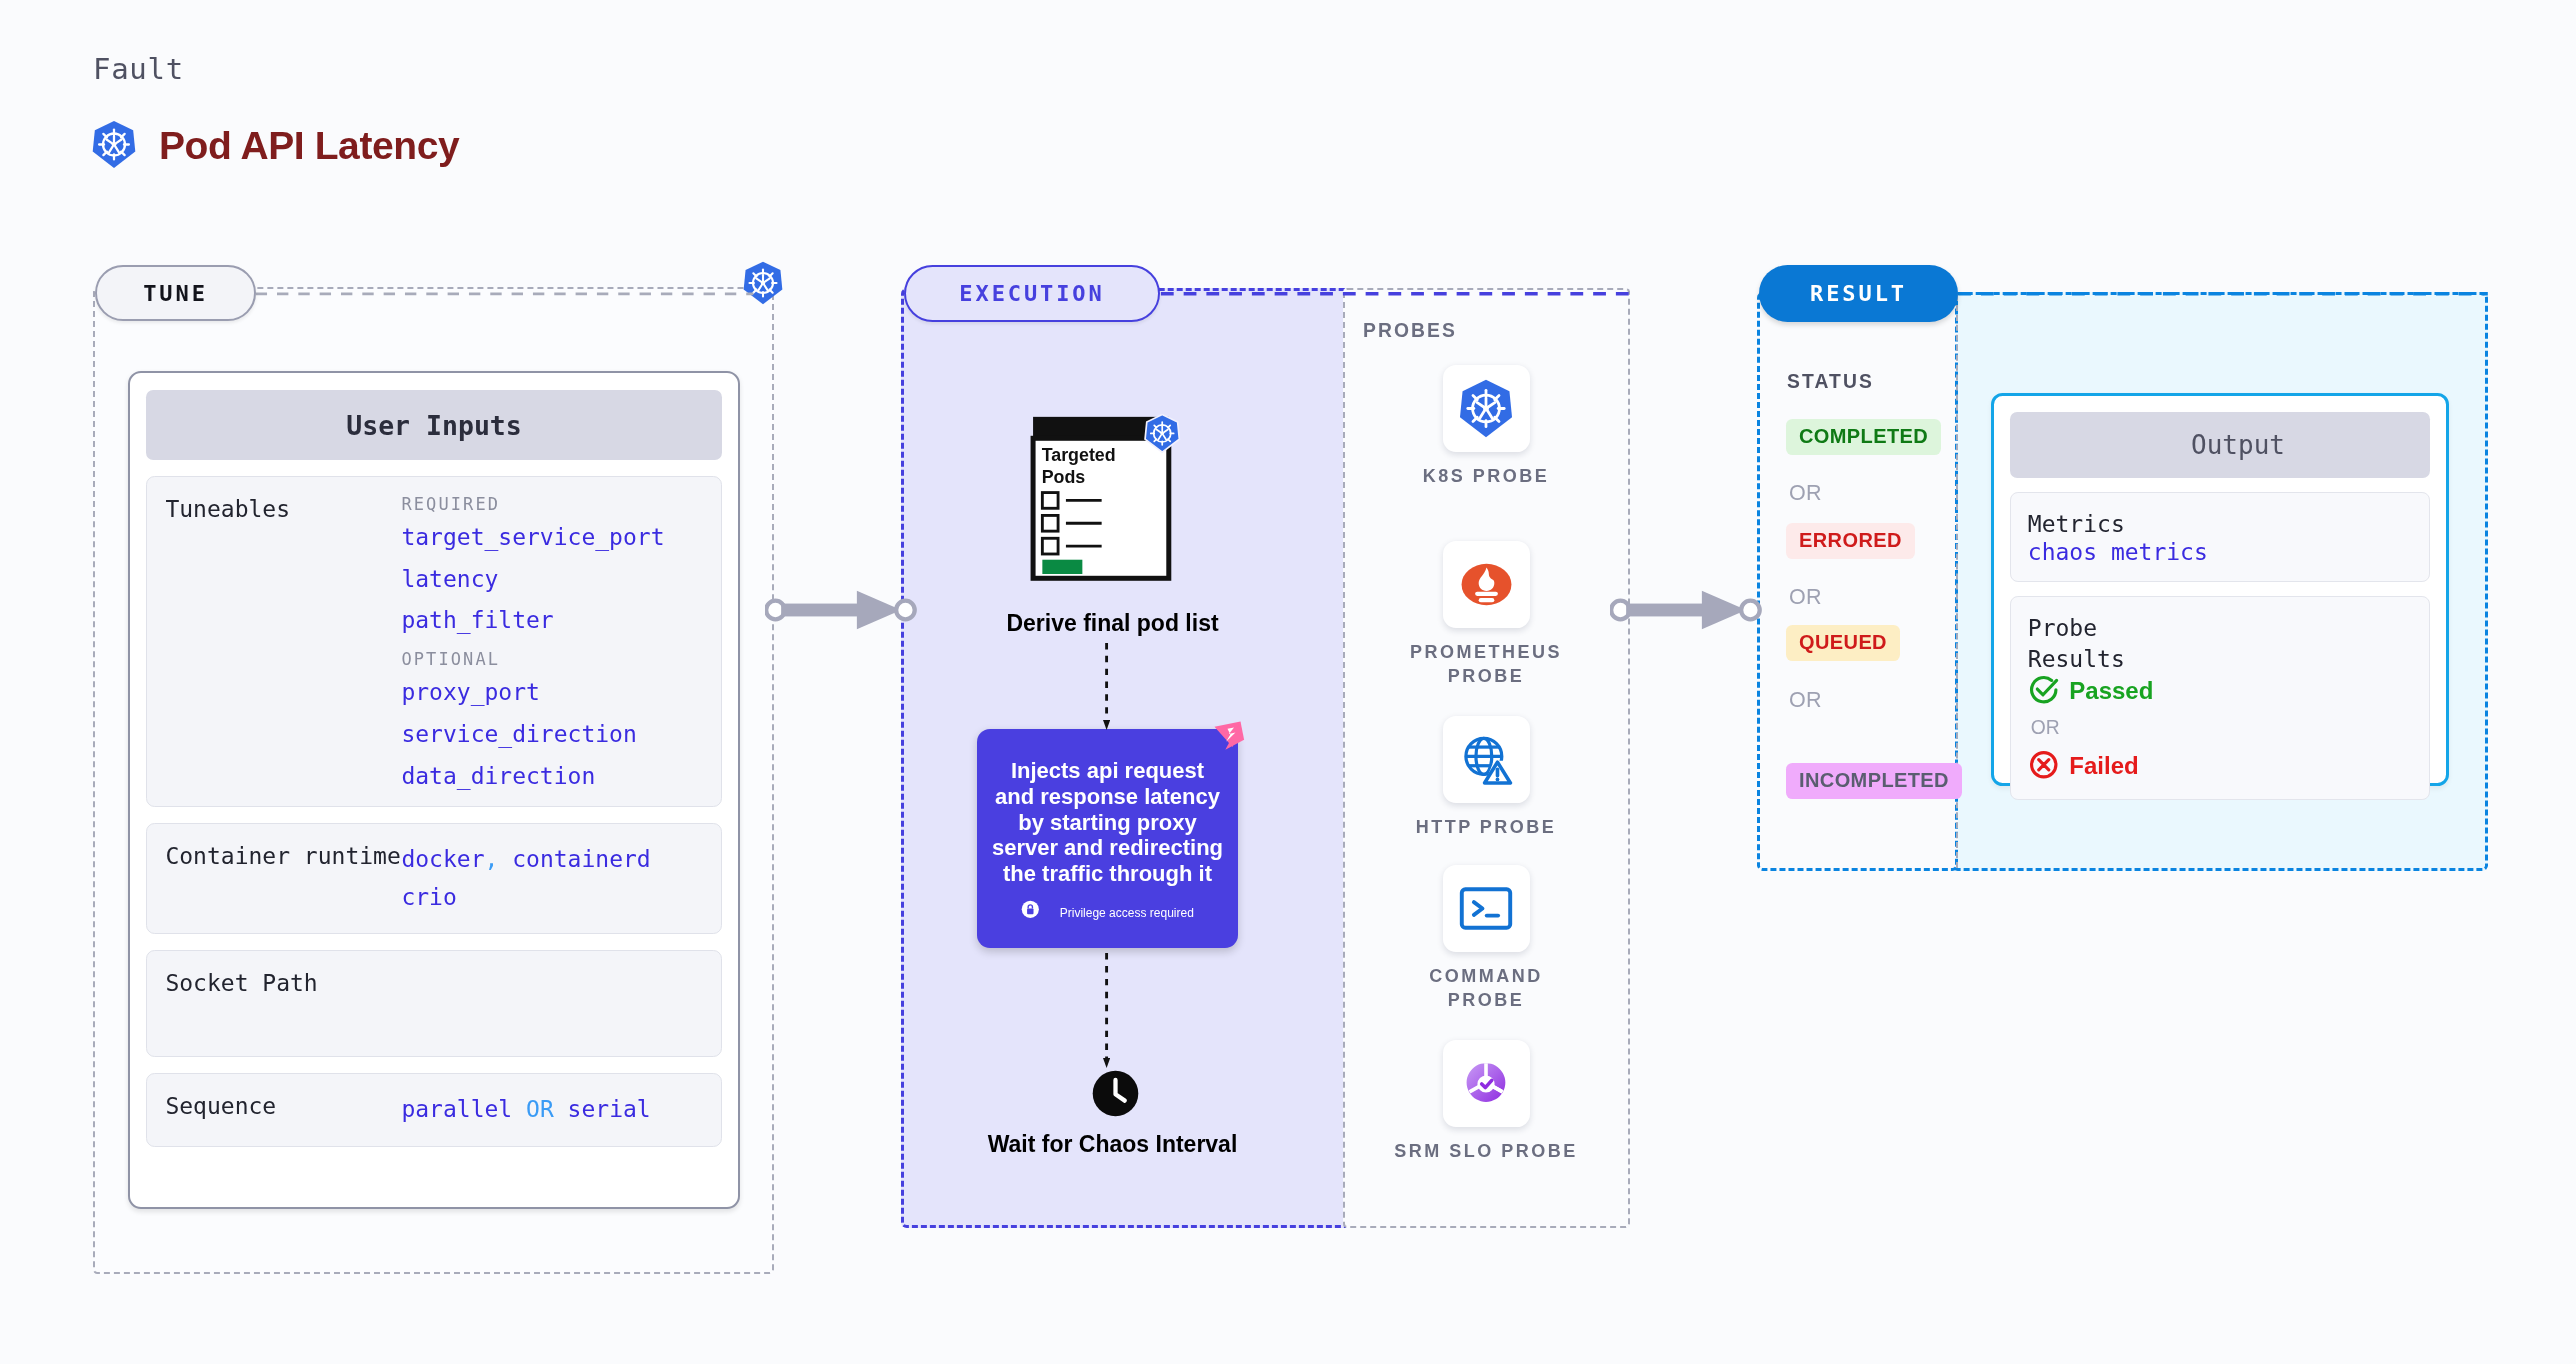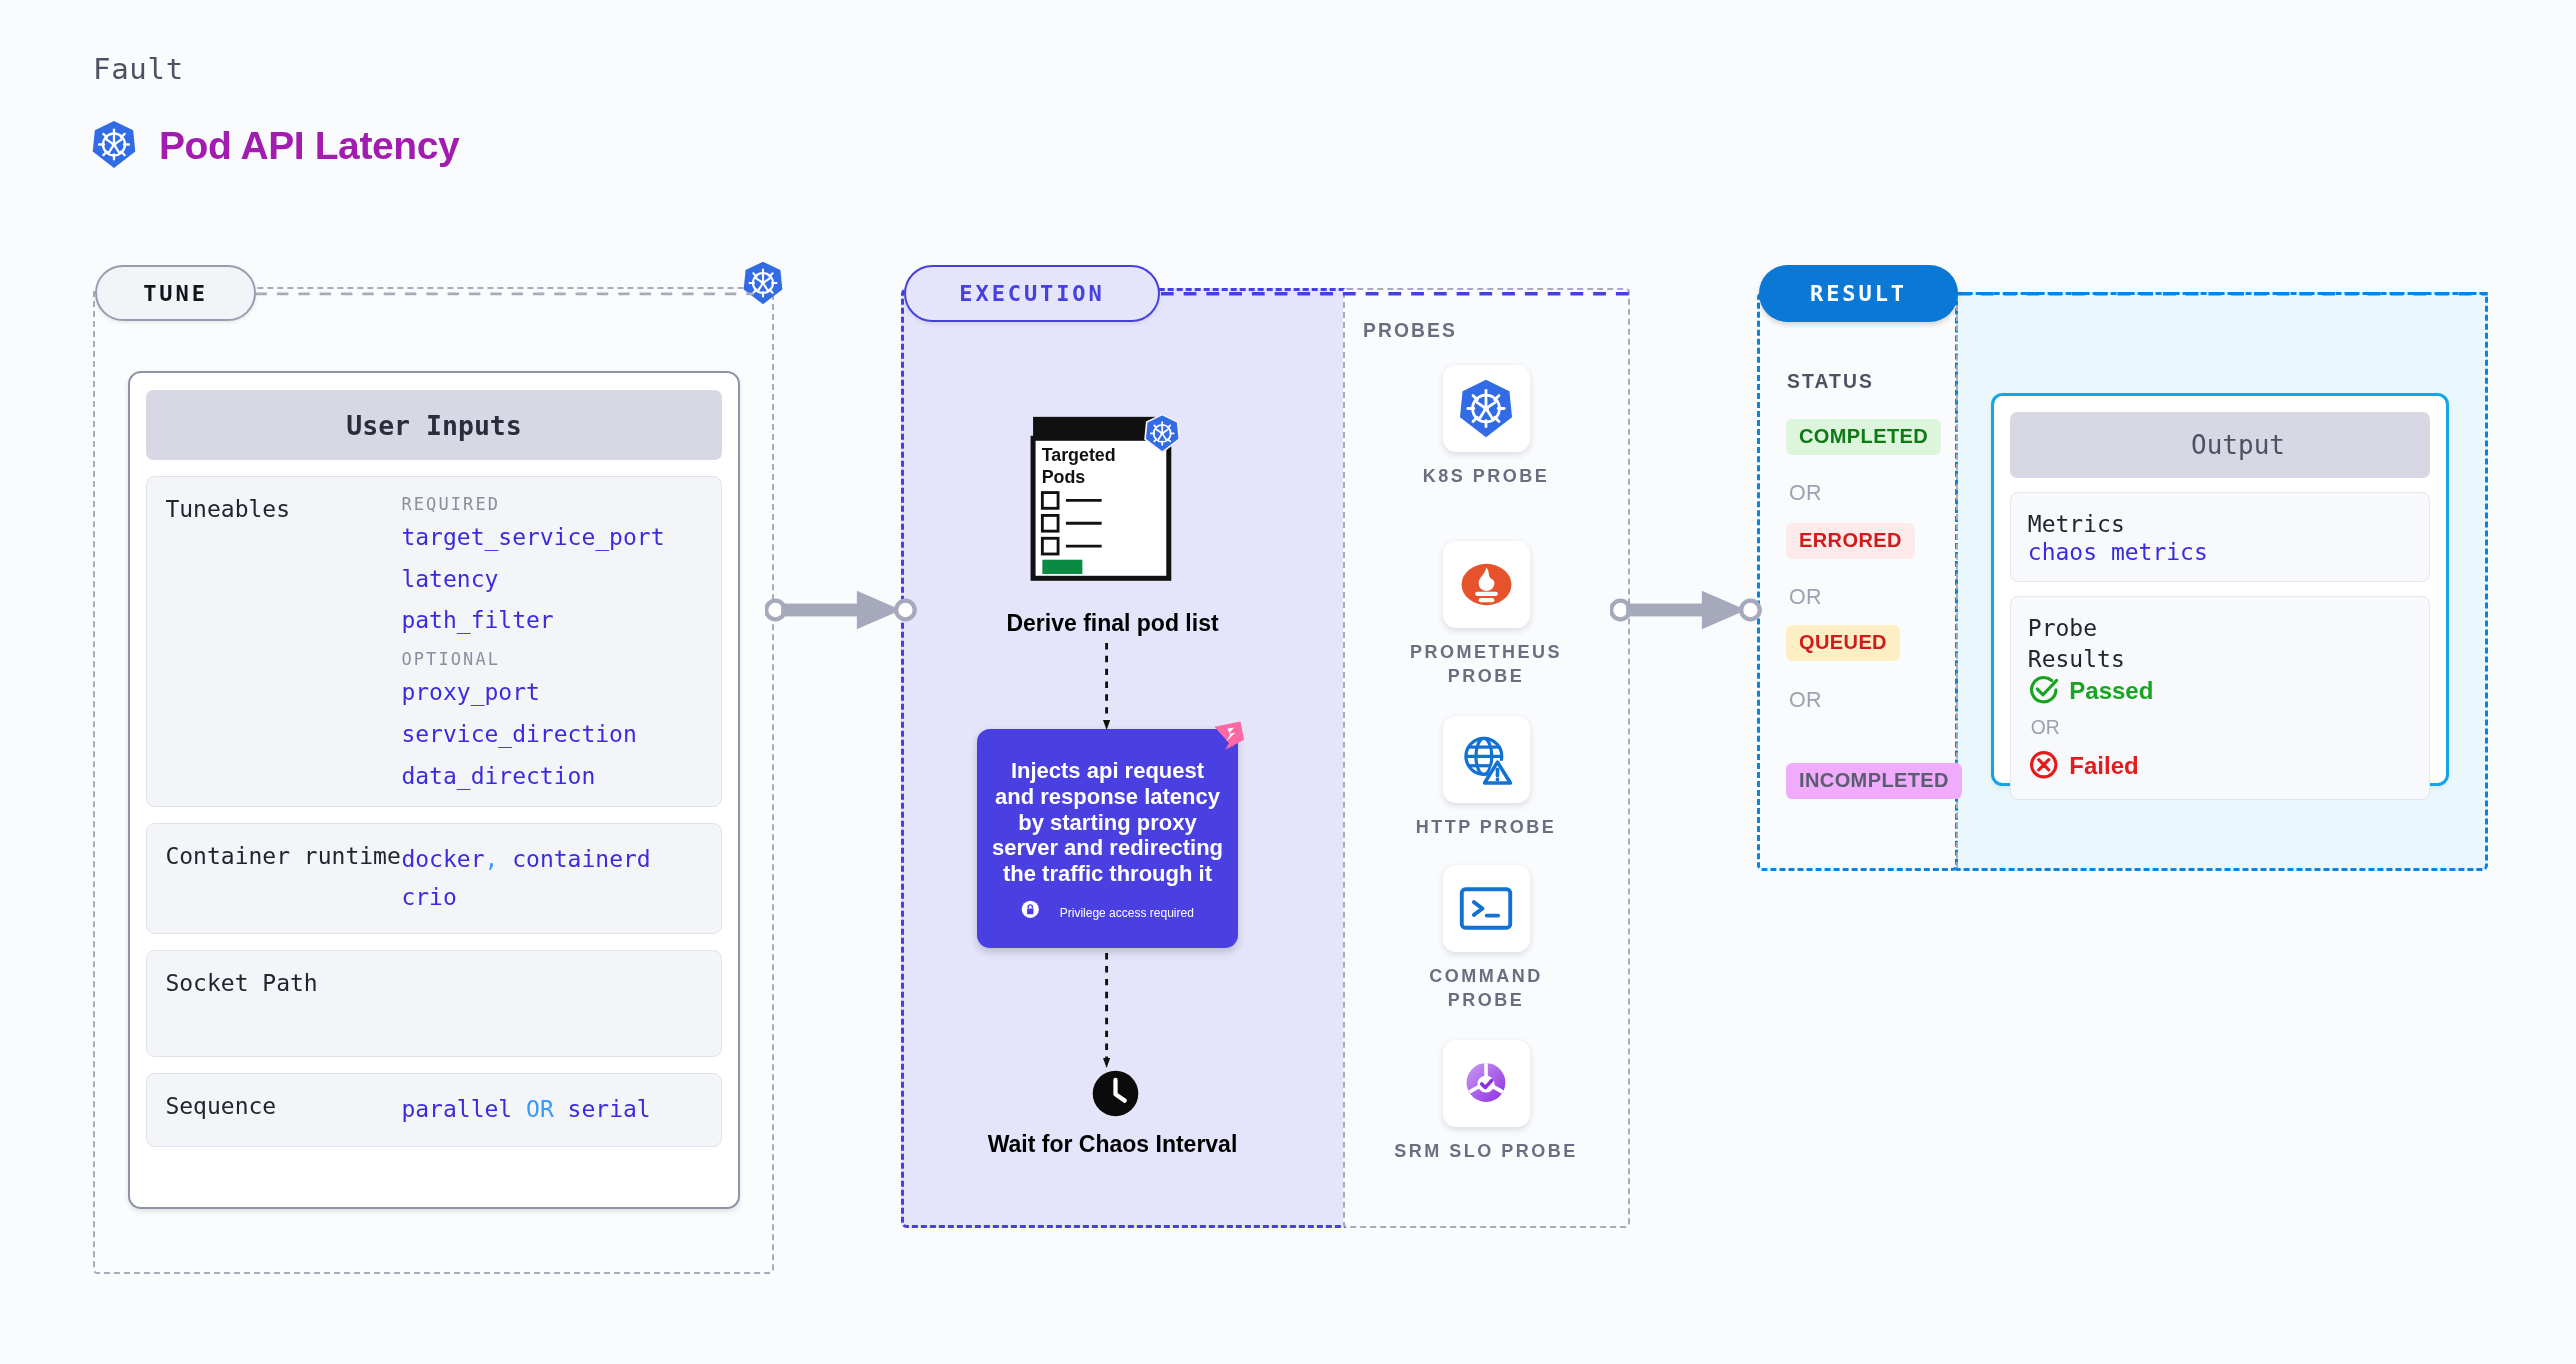--- a/index.html
+++ b/index.html
@@ -15,21 +15,21 @@
   .fault-label {
     position: absolute; left: 93px; top: 52px;
     font-family: "DejaVu Sans Mono", monospace;
     font-size: 29px; color: #4f5162; letter-spacing: 0.7px;
   }
   .title-row {
     position: absolute; left: 92px; top: 120px;
     display: flex; align-items: center; gap: 23px;
   }
   .title-text {
-    font-size: 39px; font-weight: 700; color: #a21caf;
+    font-size: 39px; font-weight: 700; color: #7f1d1d;
     letter-spacing: -0.4px;
   }
   .k8s-badge { display: block; }
 
   
   .pill {
     position: absolute;
     display: flex; align-items: center; justify-content: center;
     border-radius: 34px;
     font-family: "DejaVu Sans Mono", monospace;

